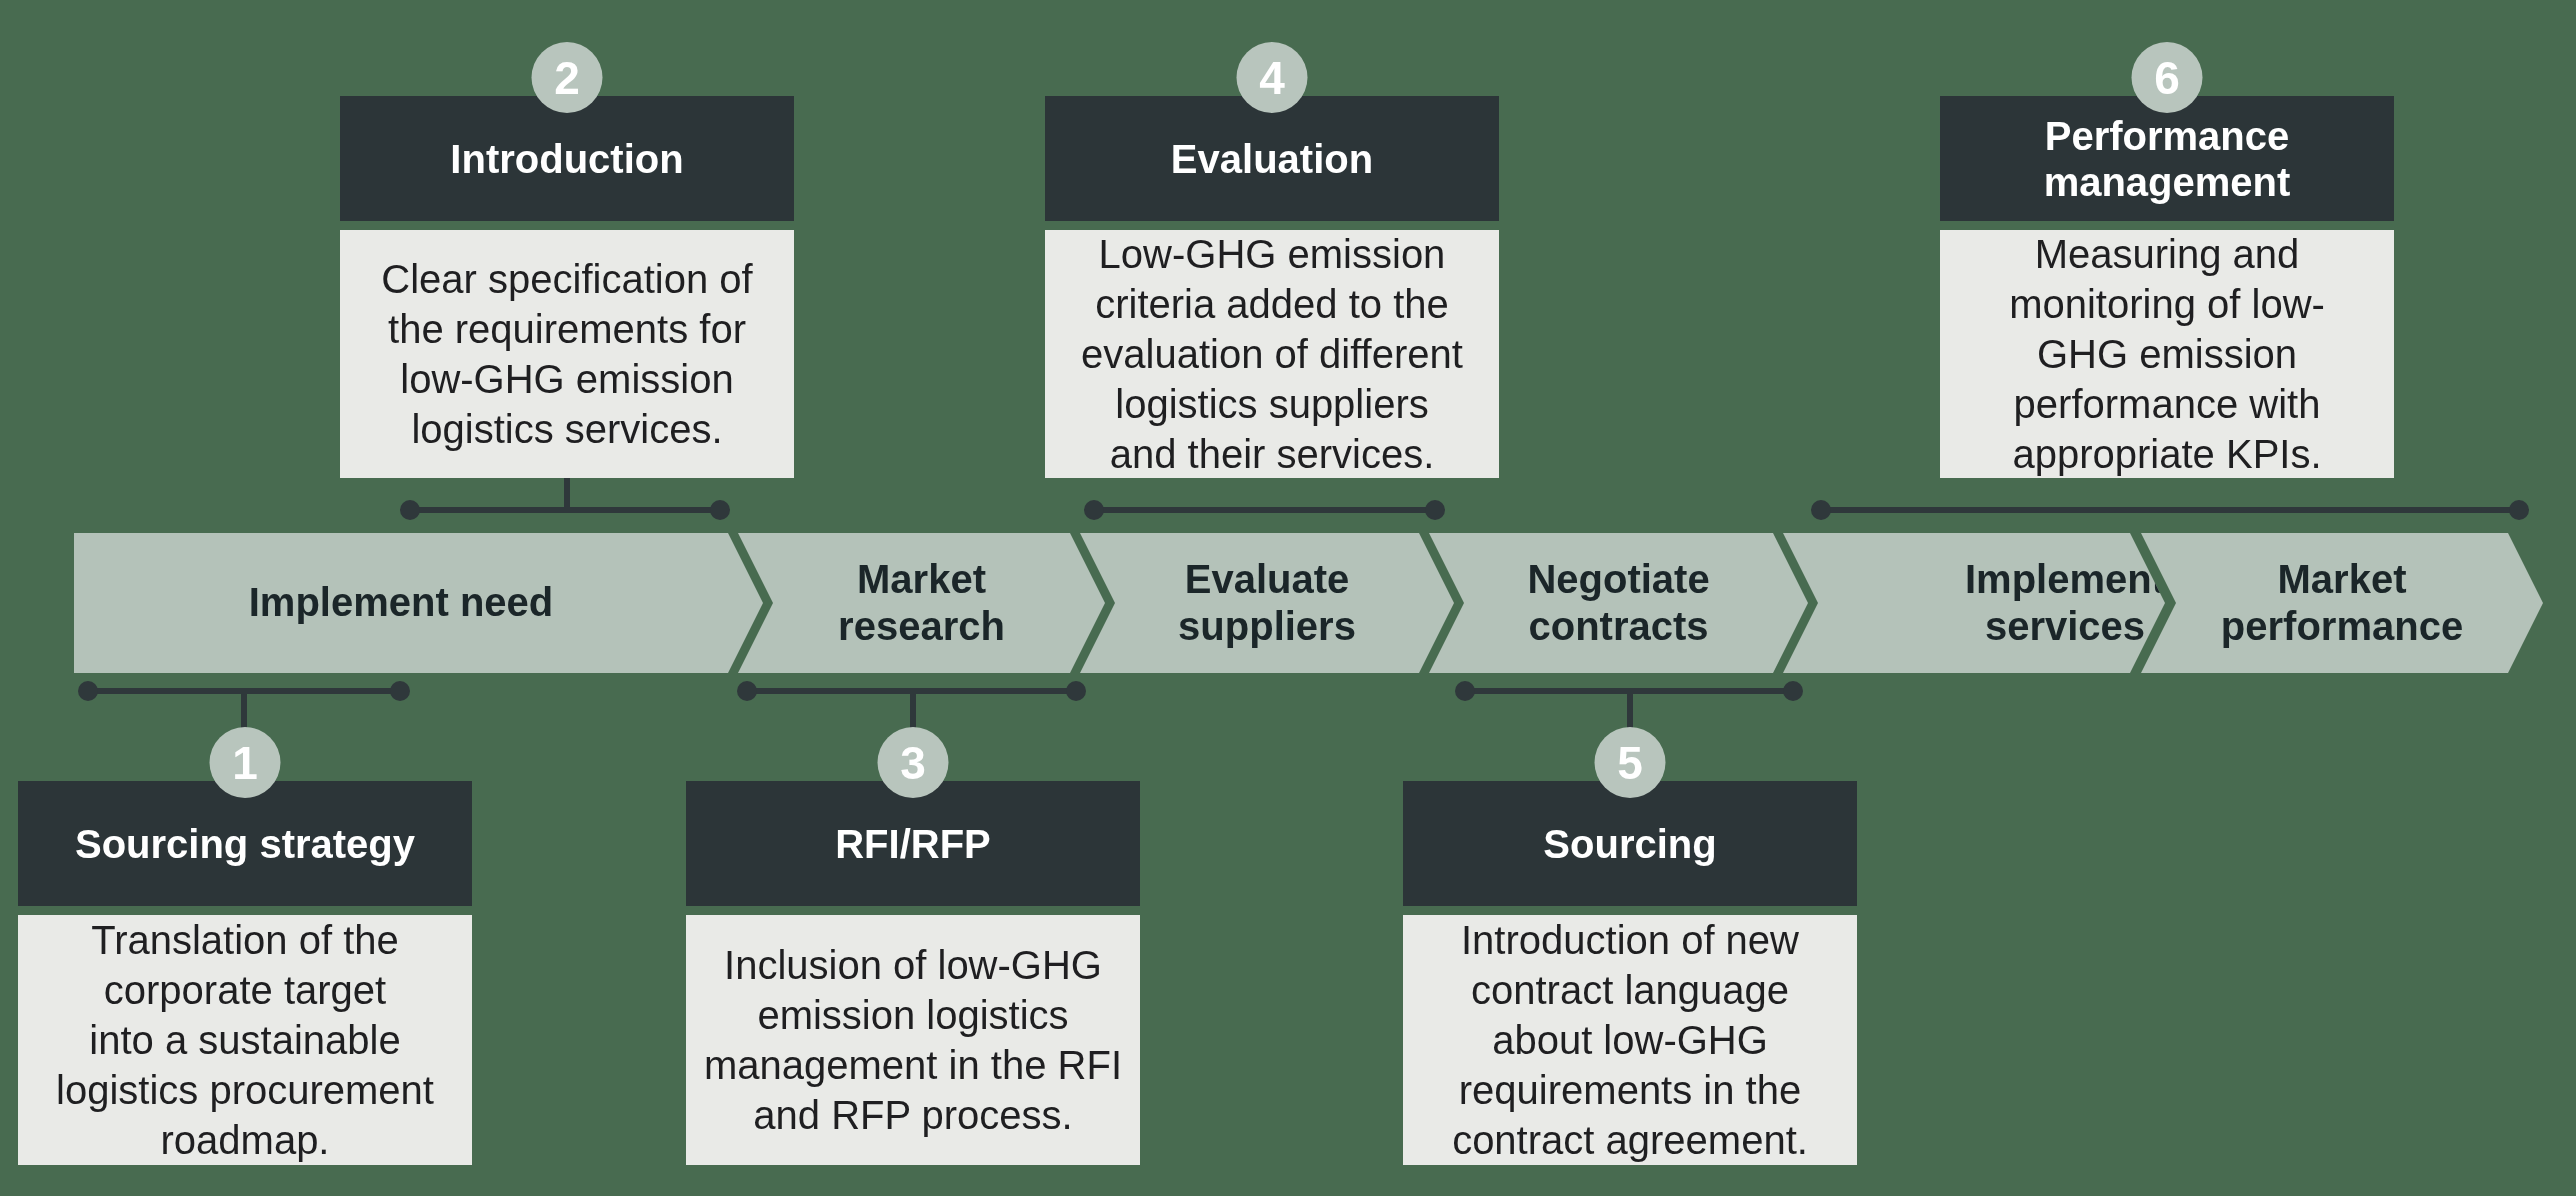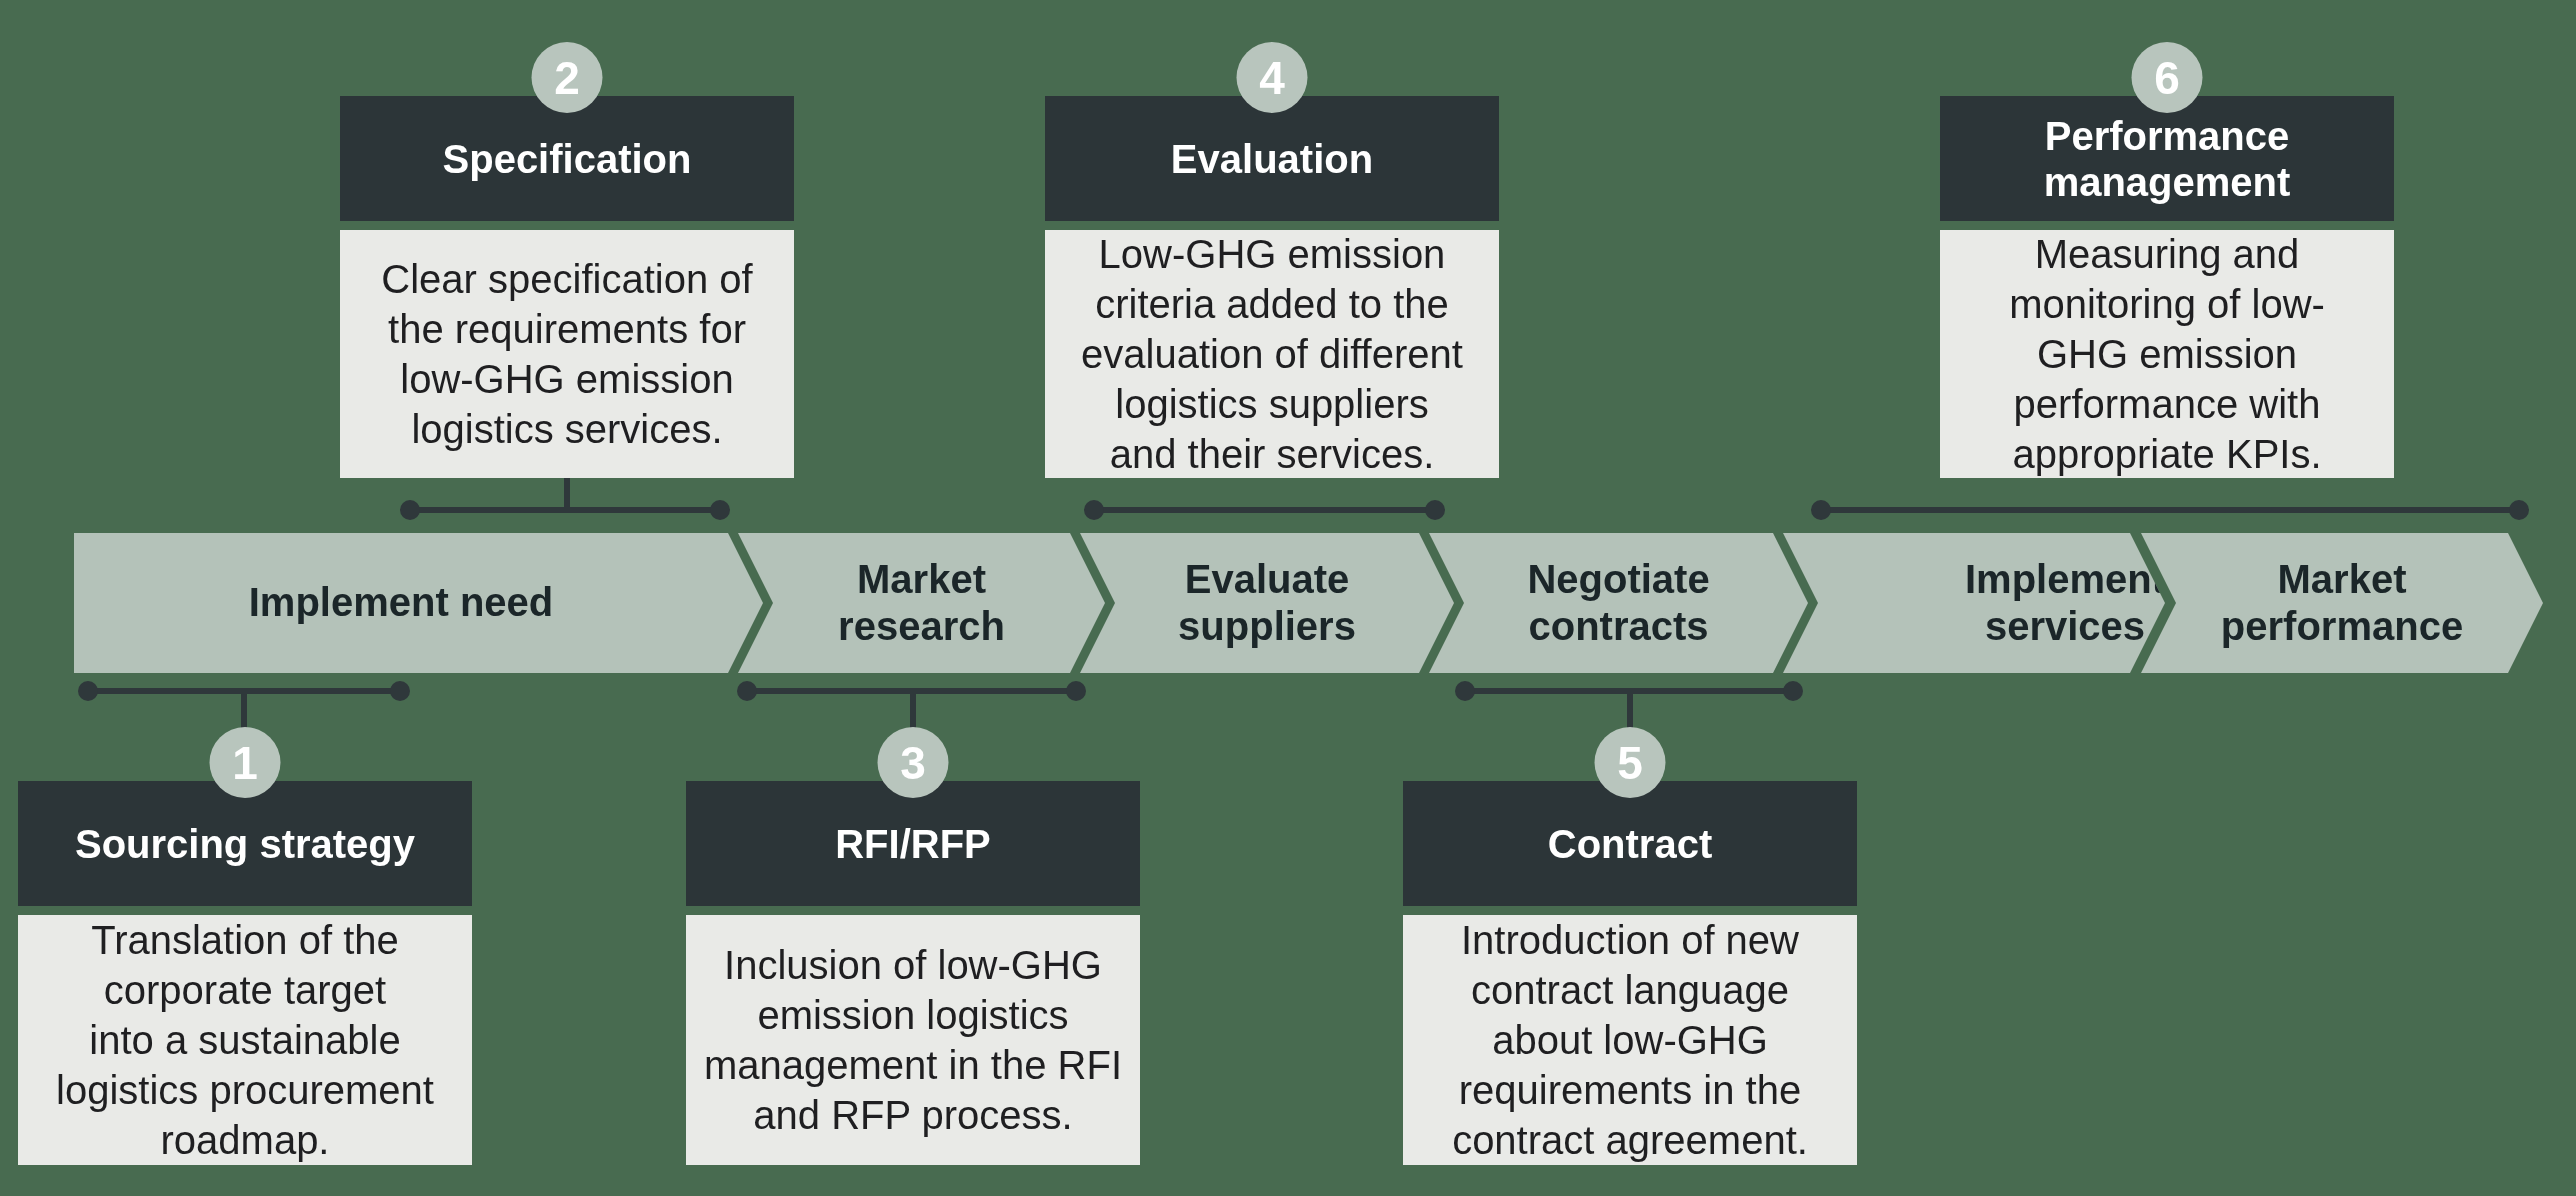--- a/index.html
+++ b/index.html
@@ -98,21 +98,21 @@
   <div class="hline" style="left:1463px;top:688px; width:332px;"></div>
   <div class="vline" style="left:1627px;top:691px; height:37px;"></div>
 
   <div class="hline" style="left:408px; top:507px; width:314px;"></div>
   <div class="vline" style="left:564px; top:477px; height:34px;"></div>
   <div class="hline" style="left:1092px;top:507px; width:345px;"></div>
   <div class="hline" style="left:1819px;top:507px; width:702px;"></div>
 
   <div class="step step-top" style="left:340px; top:42px;">
     <div class="num">2</div>
-    <div class="title">Specification</div>
+    <div class="title">Introduction</div>
     <div class="desc">Clear specification of
 the requirements for
 low-GHG emission
 logistics services.</div>
   </div>
   <div class="step step-top" style="left:1045px; top:42px;">
     <div class="num">4</div>
     <div class="title">Evaluation</div>
     <div class="desc">Low-GHG emission
 criteria added to the
@@ -143,21 +143,21 @@
   <div class="step step-bottom" style="left:686px; top:727px;">
     <div class="num">3</div>
     <div class="title">RFI/RFP</div>
     <div class="desc">Inclusion of low-GHG
 emission logistics
 management in the RFI
 and RFP process.</div>
   </div>
   <div class="step step-bottom" style="left:1403px; top:727px;">
     <div class="num">5</div>
-    <div class="title">Contract</div>
+    <div class="title">Sourcing</div>
     <div class="desc">Introduction of new
 contract language
 about low-GHG
 requirements in the
 contract agreement.</div>
   </div>
 
 </div>
 
 

